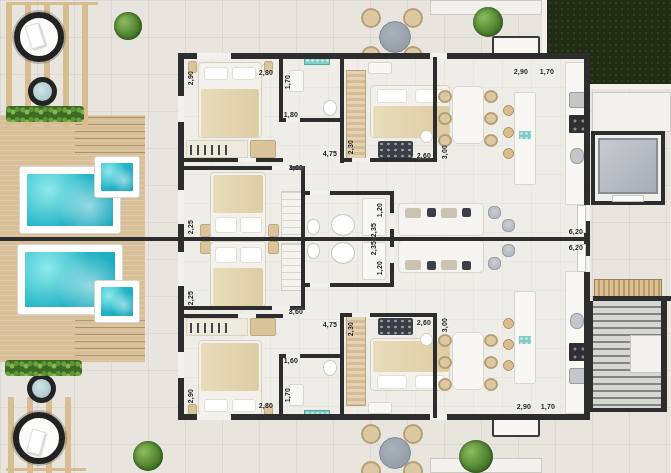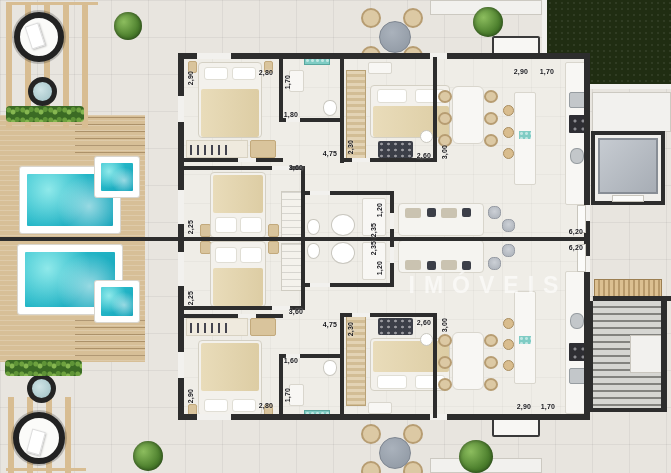--- a/index.html
+++ b/index.html
@@ -399,16 +399,15 @@
       <span class="dim" style="left: 266px; top: 405px;">2,80</span>
       <span class="dim rot" style="left: 190px; top: 396px;">2,90</span>
       <span class="dim rot" style="left: 350px; top: 329px;">2,30</span>
       <span class="dim" style="left: 424px; top: 322px;">2,60</span>
       <span class="dim rot" style="left: 444px; top: 325px;">3,00</span>
       <span class="dim" style="left: 524px; top: 406px;">2,90</span>
       <span class="dim" style="left: 548px; top: 406px;">1,70</span>
     </div>
 
   <div id="watermark">
-    <div class="wm-sub">IMÓVEIS</div>
   </div>
 
 </div>
 
 </body></html>

